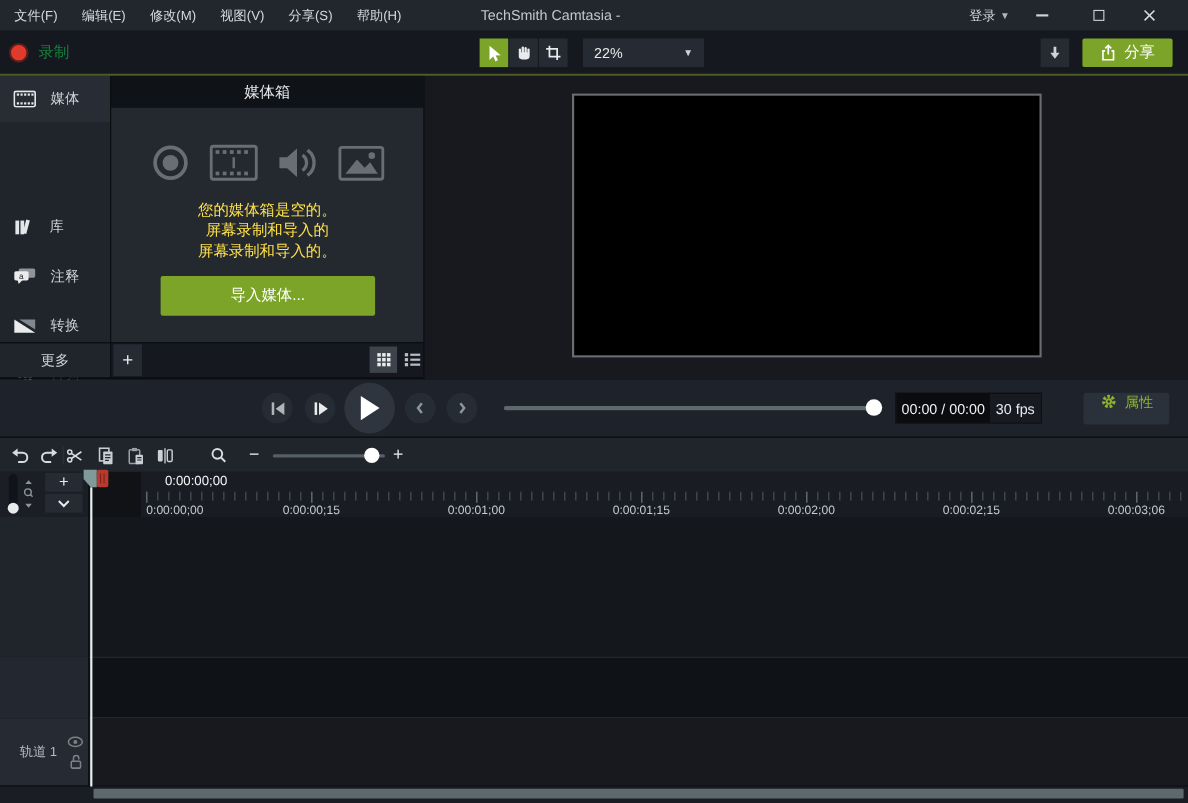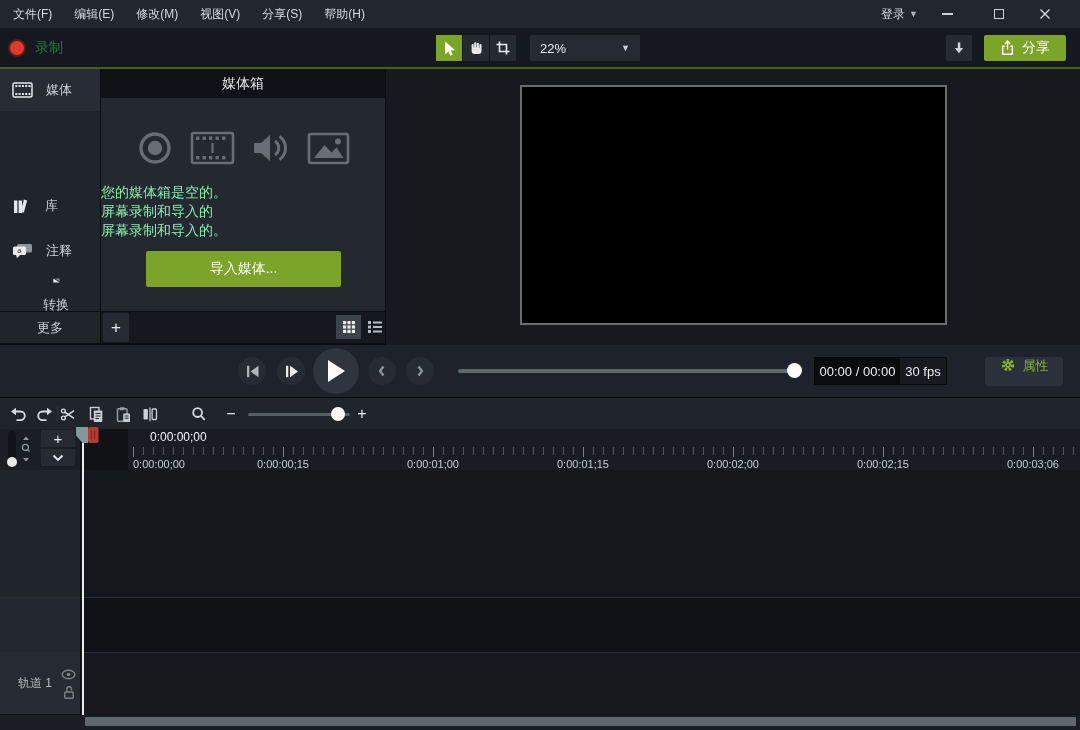--- a/index.html
+++ b/index.html
@@ -38,21 +38,21 @@
   
   .sidebar { position:absolute; left:0; top:69px; width:100px; height:243px; background:#20242b; }
   .side-item { position:absolute; left:0; width:100px; height:36px; display:flex; align-items:center; gap:13px; padding-left:12px; color:#ced2d7; font-size:13px; }
   .side-active-strip { position:absolute; left:0; top:0; width:100px; height:42px; background:#272c35; }
 
   
   .bin { position:absolute; left:101px; top:69px; width:284px; height:243px; background:#24282f; }
   .bin-header { position:absolute; left:0; top:0; width:284px; height:29px; background:#0f1216; color:#e8eaec; font-size:14px;
                 display:flex; align-items:center; justify-content:center; }
   .bin-icons { position:absolute; left:0; top:60px; width:284px; display:flex; justify-content:center; gap:16px; align-items:center; }
-  .bin-empty { position:absolute; left:0; top:114px; width:284px; text-align:left; color:#86efac; font-size:14px; line-height:19px; }
+  .bin-empty { position:absolute; left:0; top:114px; width:284px; text-align:center; color:#fde047; font-size:14px; line-height:19px;font-family:Liberation Mono, monospace; }
   .import-btn { position:absolute; left:45px; top:182px; width:195px; height:36px; background:#7ba428; border-radius:2px;
                 color:#fff; font-size:14px; display:flex; align-items:center; justify-content:center; }
 
   
   .pf-left { position:absolute; left:0; top:312px; width:100px; height:31px; background:#20242b; display:flex; align-items:center; justify-content:center; color:#ced2d7; font-size:13px; }
   .pf-right { position:absolute; left:101px; top:312px; width:284px; height:31px; background:#15181e; }
   .add-tab-btn { position:absolute; left:2px; top:1px; width:26px; height:29px; background:#262b33; color:#e8eaec; font-size:17px;
                  display:flex; align-items:center; justify-content:center; }
   .view-btn { position:absolute; top:3px; width:25px; height:24px; display:flex; align-items:center; justify-content:center; }
   .view-grid { left:235px; background:#3d434b; }
@@ -123,20 +123,21 @@
 
   <div class="menubar">
     <div class="menus">
       <span class="menu-item">文件(F)</span>
       <span class="menu-item">编辑(E)</span>
       <span class="menu-item">修改(M)</span>
       <span class="menu-item">视图(V)</span>
       <span class="menu-item">分享(S)</span>
       <span class="menu-item">帮助(H)</span>
     </div>
+    <span class="app-title">TechSmith Camtasia -</span>
     <div class="signin">
       <span>登录</span>
       <span class="caret">▼</span>
     </div>
     <div class="winbtn win-min">
         <div class="minbar"></div>
       </div>
     <div class="winbtn win-max">
         <div class="maxbox"></div>
       </div>
@@ -230,21 +231,21 @@
     <div class="side-item" style="top:164px;">
       <svg width="21" height="16" viewBox="0 0 21 16">
         <rect x="5" y="1" width="15" height="8.5" rx="1.5" fill="#8e949b"></rect>
         <rect x="1" y="3.5" width="13" height="8.5" rx="1.5" fill="#e9ebed"></rect>
         <polygon points="4,11.5 8.5,11.5 5,15.2" fill="#e9ebed"></polygon>
         <text x="5.2" y="10.3" font-size="7.5" fill="#272c33" font-family="'Liberation Sans', sans-serif">a</text>
       </svg>
       <span>注释</span>
     </div>
 
-    <div class="side-item" style="top:209px;flex-direction:column;">
+    <div class="side-item" style="top:209px;">
       <svg width="21" height="15" viewBox="0 0 21 15">
         <polygon points="1,1.5 1,13.5 20,13.5" fill="#e9ebed"></polygon>
         <polygon points="5.5,1.5 20,1.5 20,10.5" fill="#81878e"></polygon>
       </svg>
       <span>转换</span>
     </div>
 
     <div class="side-item" style="top:254px;">
       <svg width="21" height="17" viewBox="0 0 21 17">
         <rect x="2.5" y="2.5" width="3" height="9.5" rx="1.5" fill="#e9ebed" transform="rotate(-16 4 3)"></rect>

